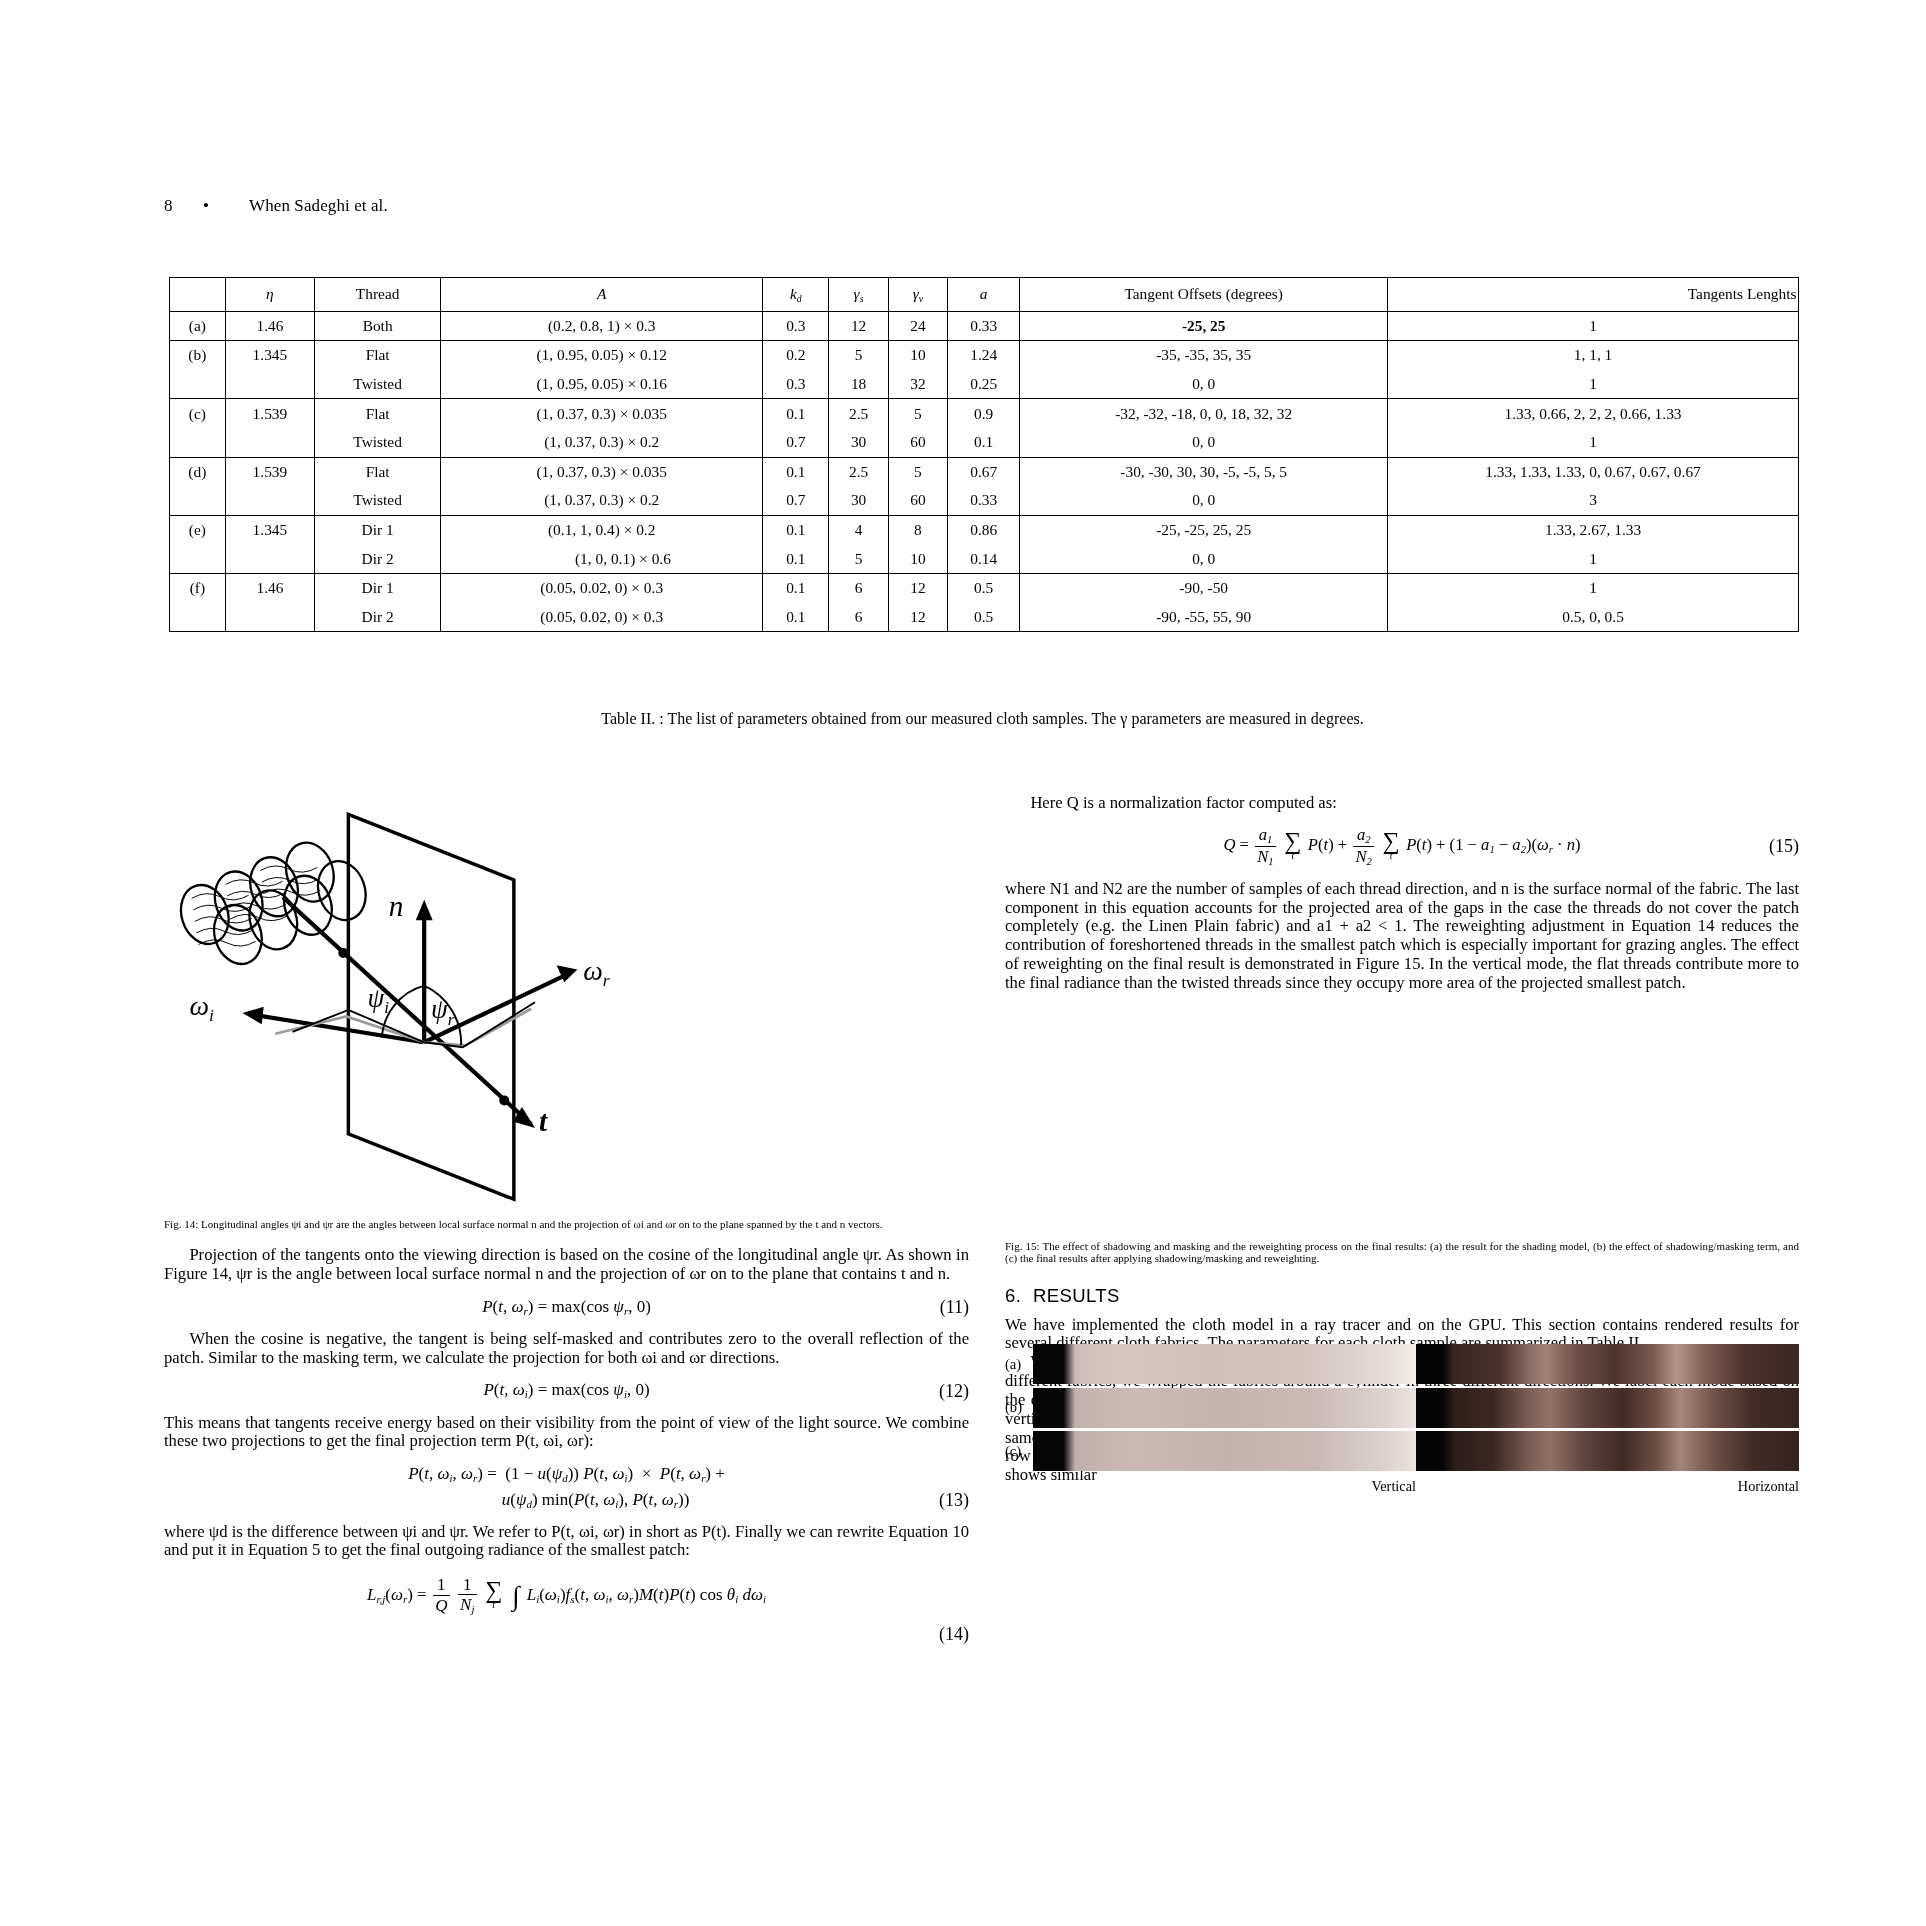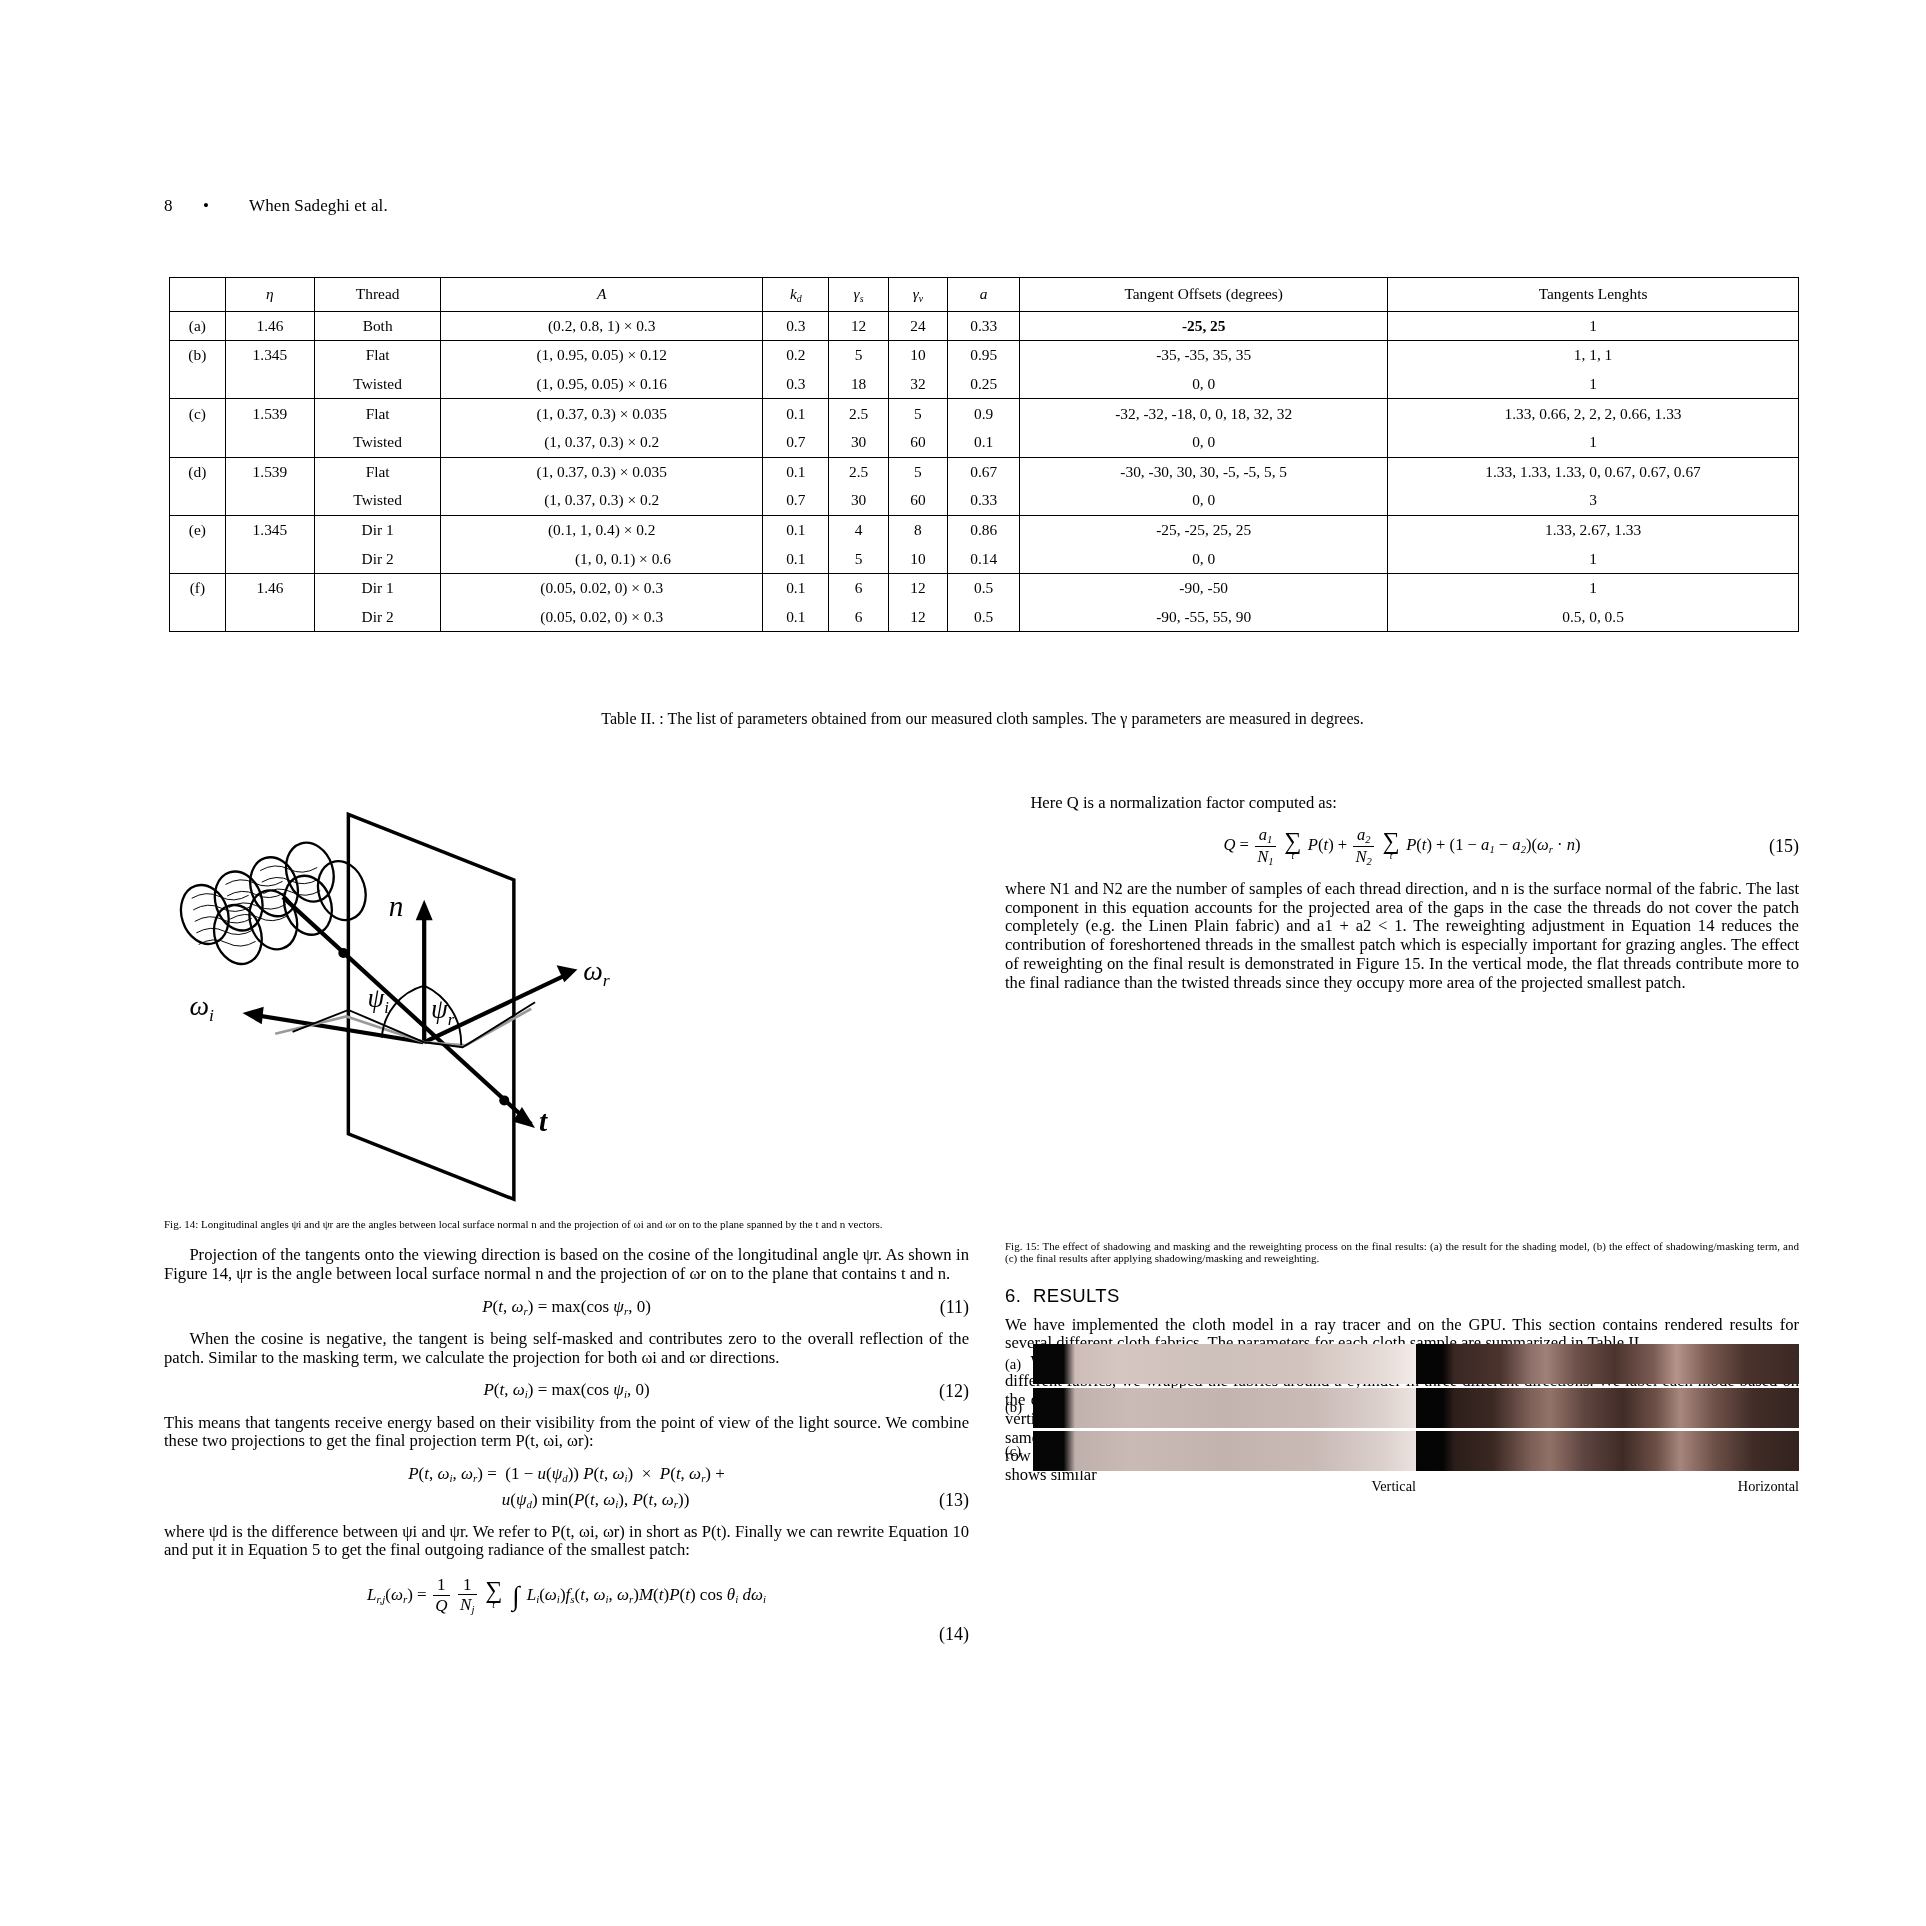--- a/index.html
+++ b/index.html
@@ -85,21 +85,21 @@
       <tr class="trule-top hdr">
             <td class="vl vr" style="width: 54px;"></td>
             <td class="vr" style="width: 89px;"><span class="mi">η</span></td>
             <td class="vr" style="width: 127px;">Thread</td>
             <td class="vr" style="width: 293px;"><span class="mi">A</span></td>
             <td class="vr" style="width: 65px;"><span class="mi">k</span><span class="sub">d</span></td>
             <td class="vr" style="width: 58px;"><span class="mi">γ</span><span class="sub">s</span></td>
             <td class="vr" style="width: 58px;"><span class="mi">γ</span><span class="sub">v</span></td>
             <td class="vr" style="width: 71px;"><span class="mi">a</span></td>
             <td class="vr" style="width: 385px;">Tangent Offsets (degrees)</td>
-            <td class="vr" style="width: 431px;">Tangents Lenghts</td>
+            <td class="vr" style="width: 431px; text-align: right;">Tangents Lenghts</td>
           </tr>
           <tr class="datarow trule-mid">
             <td class="vl vr" style="width: 54px;">(a)</td>
             <td class="vr" style="width: 89px;">1.46</td>
             <td class="vr" style="width: 127px;">Both</td>
             <td class="vr" style="width: 293px;">(0.2, 0.8, 1) × 0.3</td>
             <td class="vr" style="width: 65px;">0.3</td>
             <td class="vr" style="width: 58px;">12</td>
             <td class="vr" style="width: 58px;">24</td>
             <td class="vr" style="width: 71px;">0.33</td>
@@ -107,21 +107,21 @@
             <td class="vr" style="width: 431px;">1</td>
           </tr>
           <tr class="datarow trule-mid">
             <td class="vl vr" style="width: 54px;">(b)</td>
             <td class="vr" style="width: 89px;">1.345</td>
             <td class="vr" style="width: 127px;">Flat</td>
             <td class="vr" style="width: 293px;">(1, 0.95, 0.05) × 0.12</td>
             <td class="vr" style="width: 65px;">0.2</td>
             <td class="vr" style="width: 58px;">5</td>
             <td class="vr" style="width: 58px;">10</td>
-            <td class="vr" style="width: 71px;">0.95</td>
+            <td class="vr" style="width: 71px;">1.24</td>
             <td class="vr" style="width: 385px;">-35, -35, 35, 35</td>
             <td class="vr" style="width: 431px;">1, 1, 1</td>
           </tr>
           <tr class="datarow ">
             <td class="vl vr" style="width: 54px;"></td>
             <td class="vr" style="width: 89px;"></td>
             <td class="vr" style="width: 127px;">Twisted</td>
             <td class="vr" style="width: 293px;">(1, 0.95, 0.05) × 0.16</td>
             <td class="vr" style="width: 65px;">0.3</td>
             <td class="vr" style="width: 58px;">18</td>

